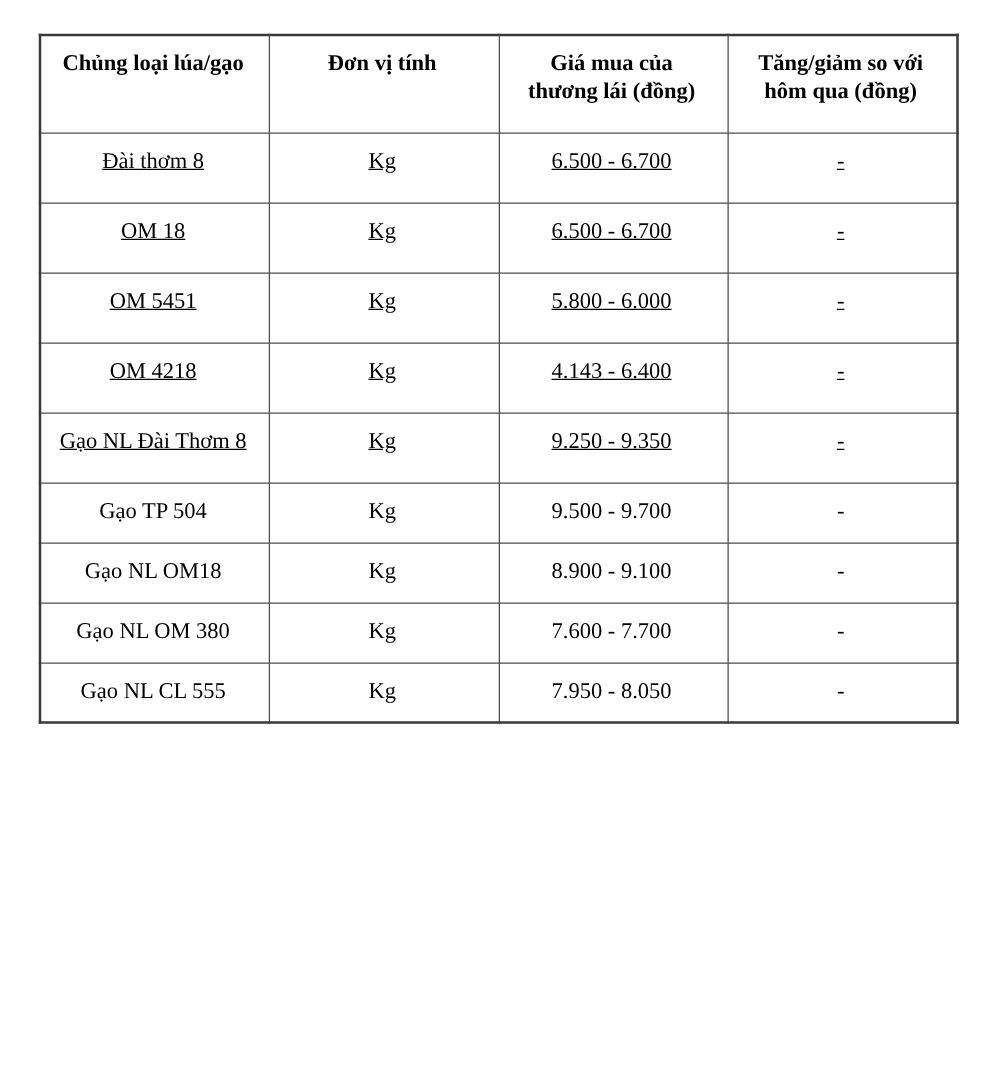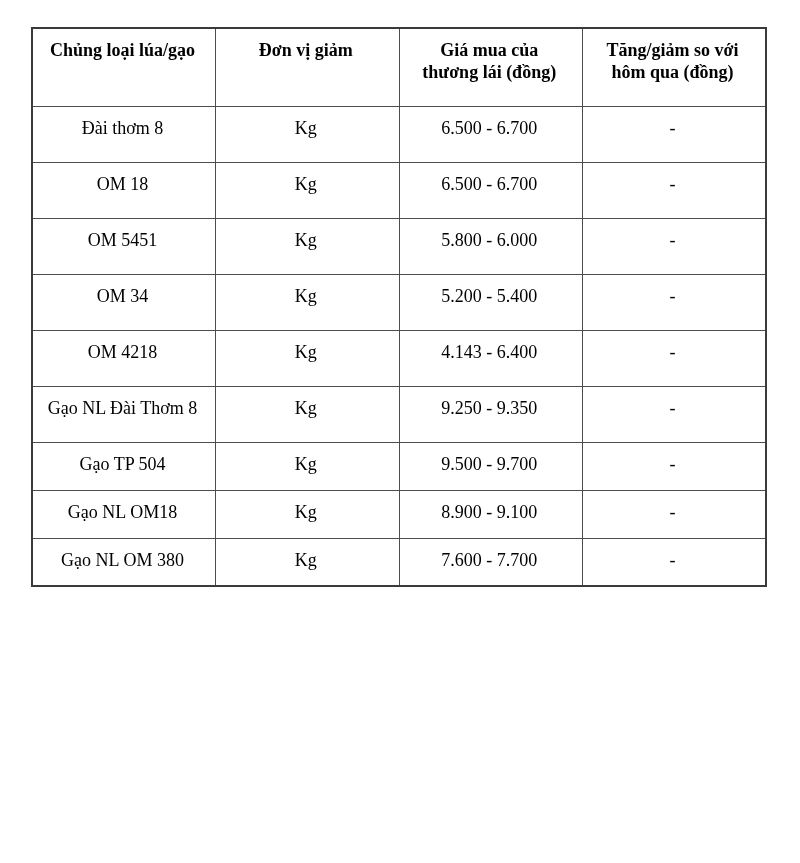--- a/index.html
+++ b/index.html
@@ -32,36 +32,36 @@
     vertical-align: top;
     padding: 11px 6px 0 3px;
     font-size: 18px;
     line-height: 1.22;
     overflow: hidden;
   }
   .price-table th {
     font-weight: bold;
   }
   tr.header-row { height: 78px; }
-  tr.row-tall   { height: 56px; }
+  tr.row-tall   { height: 56px; text-decoration: underline; }
   tr.row-short  { height: 48px; }
   .hline { display: block; }
 </style>
 </head>
 <body>
 
 <div class="table-wrap">
   <table class="price-table">
     <thead>
       <tr class="header-row">
         <th>
           <span class="hline">Chủng loại lúa/gạo</span>
         </th>
         <th>
-          <span class="hline">Đơn vị giảm</span>
+          <span class="hline">Đơn vị tính</span>
         </th>
         <th>
           <span class="hline">Giá mua của</span>
           <span class="hline">thương lái (đồng)</span>
         </th>
         <th>
           <span class="hline">Tăng/giảm so với</span>
           <span class="hline">hôm qua (đồng)</span>
         </th>
       </tr>
@@ -76,26 +76,20 @@
       <tr class="row-tall">
         <td>OM 18</td>
         <td>Kg</td>
         <td>6.500 - 6.700</td>
         <td>-</td>
       </tr>
       <tr class="row-tall">
         <td>OM 5451</td>
         <td>Kg</td>
         <td>5.800 - 6.000</td>
-        <td>-</td>
-      </tr>
-      <tr class="row-tall">
-        <td>OM 34</td>
-        <td>Kg</td>
-        <td>5.200 - 5.400</td>
         <td>-</td>
       </tr>
       <tr class="row-tall">
         <td>OM 4218</td>
         <td>Kg</td>
         <td>4.143 - 6.400</td>
         <td>-</td>
       </tr>
       <tr class="row-tall">
         <td>Gạo NL Đài Thơm 8</td>
@@ -114,15 +108,21 @@
         <td>Kg</td>
         <td>8.900 - 9.100</td>
         <td>-</td>
       </tr>
       <tr class="row-short">
         <td>Gạo NL OM 380</td>
         <td>Kg</td>
         <td>7.600 - 7.700</td>
         <td>-</td>
       </tr>
+      <tr class="row-short">
+        <td>Gạo NL CL 555</td>
+        <td>Kg</td>
+        <td>7.950 - 8.050</td>
+        <td>-</td>
+      </tr>
     </tbody>
   </table>
 </div>
 
 </body></html>

